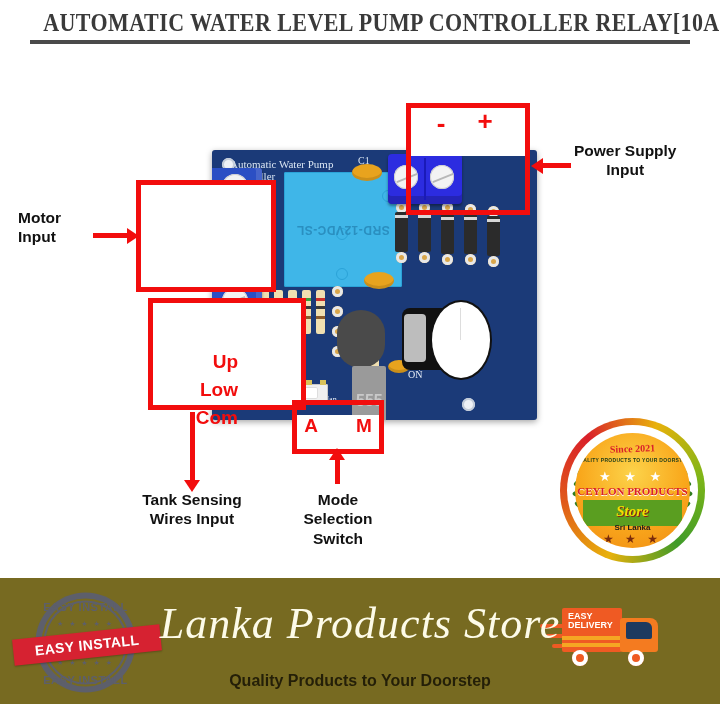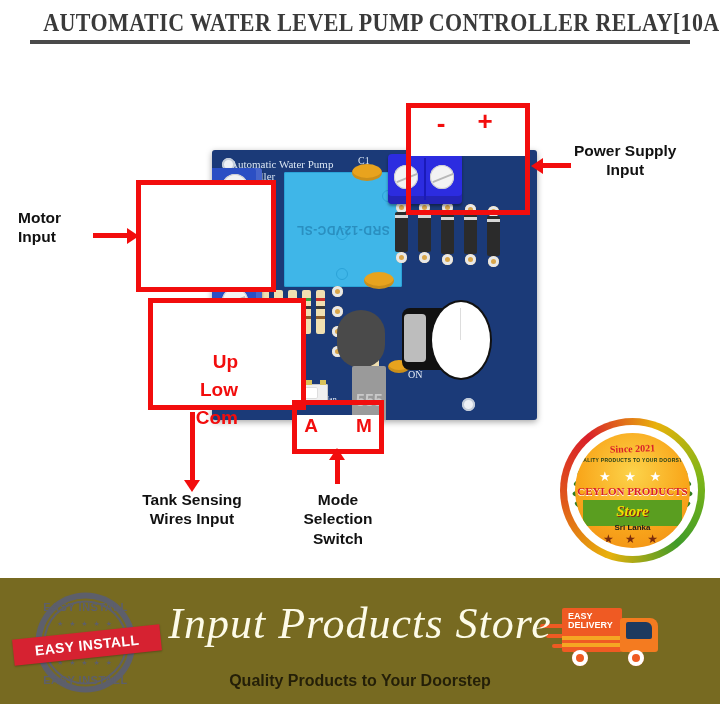--- a/index.html
+++ b/index.html
@@ -481,17 +481,17 @@
       <div class="truck-win"></div>
       <div class="truck-text">
         <div>EASY</div>
         <div>DELIVERY</div>
       </div>
       <div class="truck-wheel" style="left:32px;"></div>
       <div class="truck-wheel" style="left:88px;"></div>
     </div>
   </div>
 
-  <div class="brand-script">Input Products Store</div>
+  <div class="brand-script">Lanka Products Store</div>
   <div class="brand-tag">Quality Products to Your Doorstep</div>
   <div class="footer-bottomline"></div>
 
 </div>
 
 </body></html>

